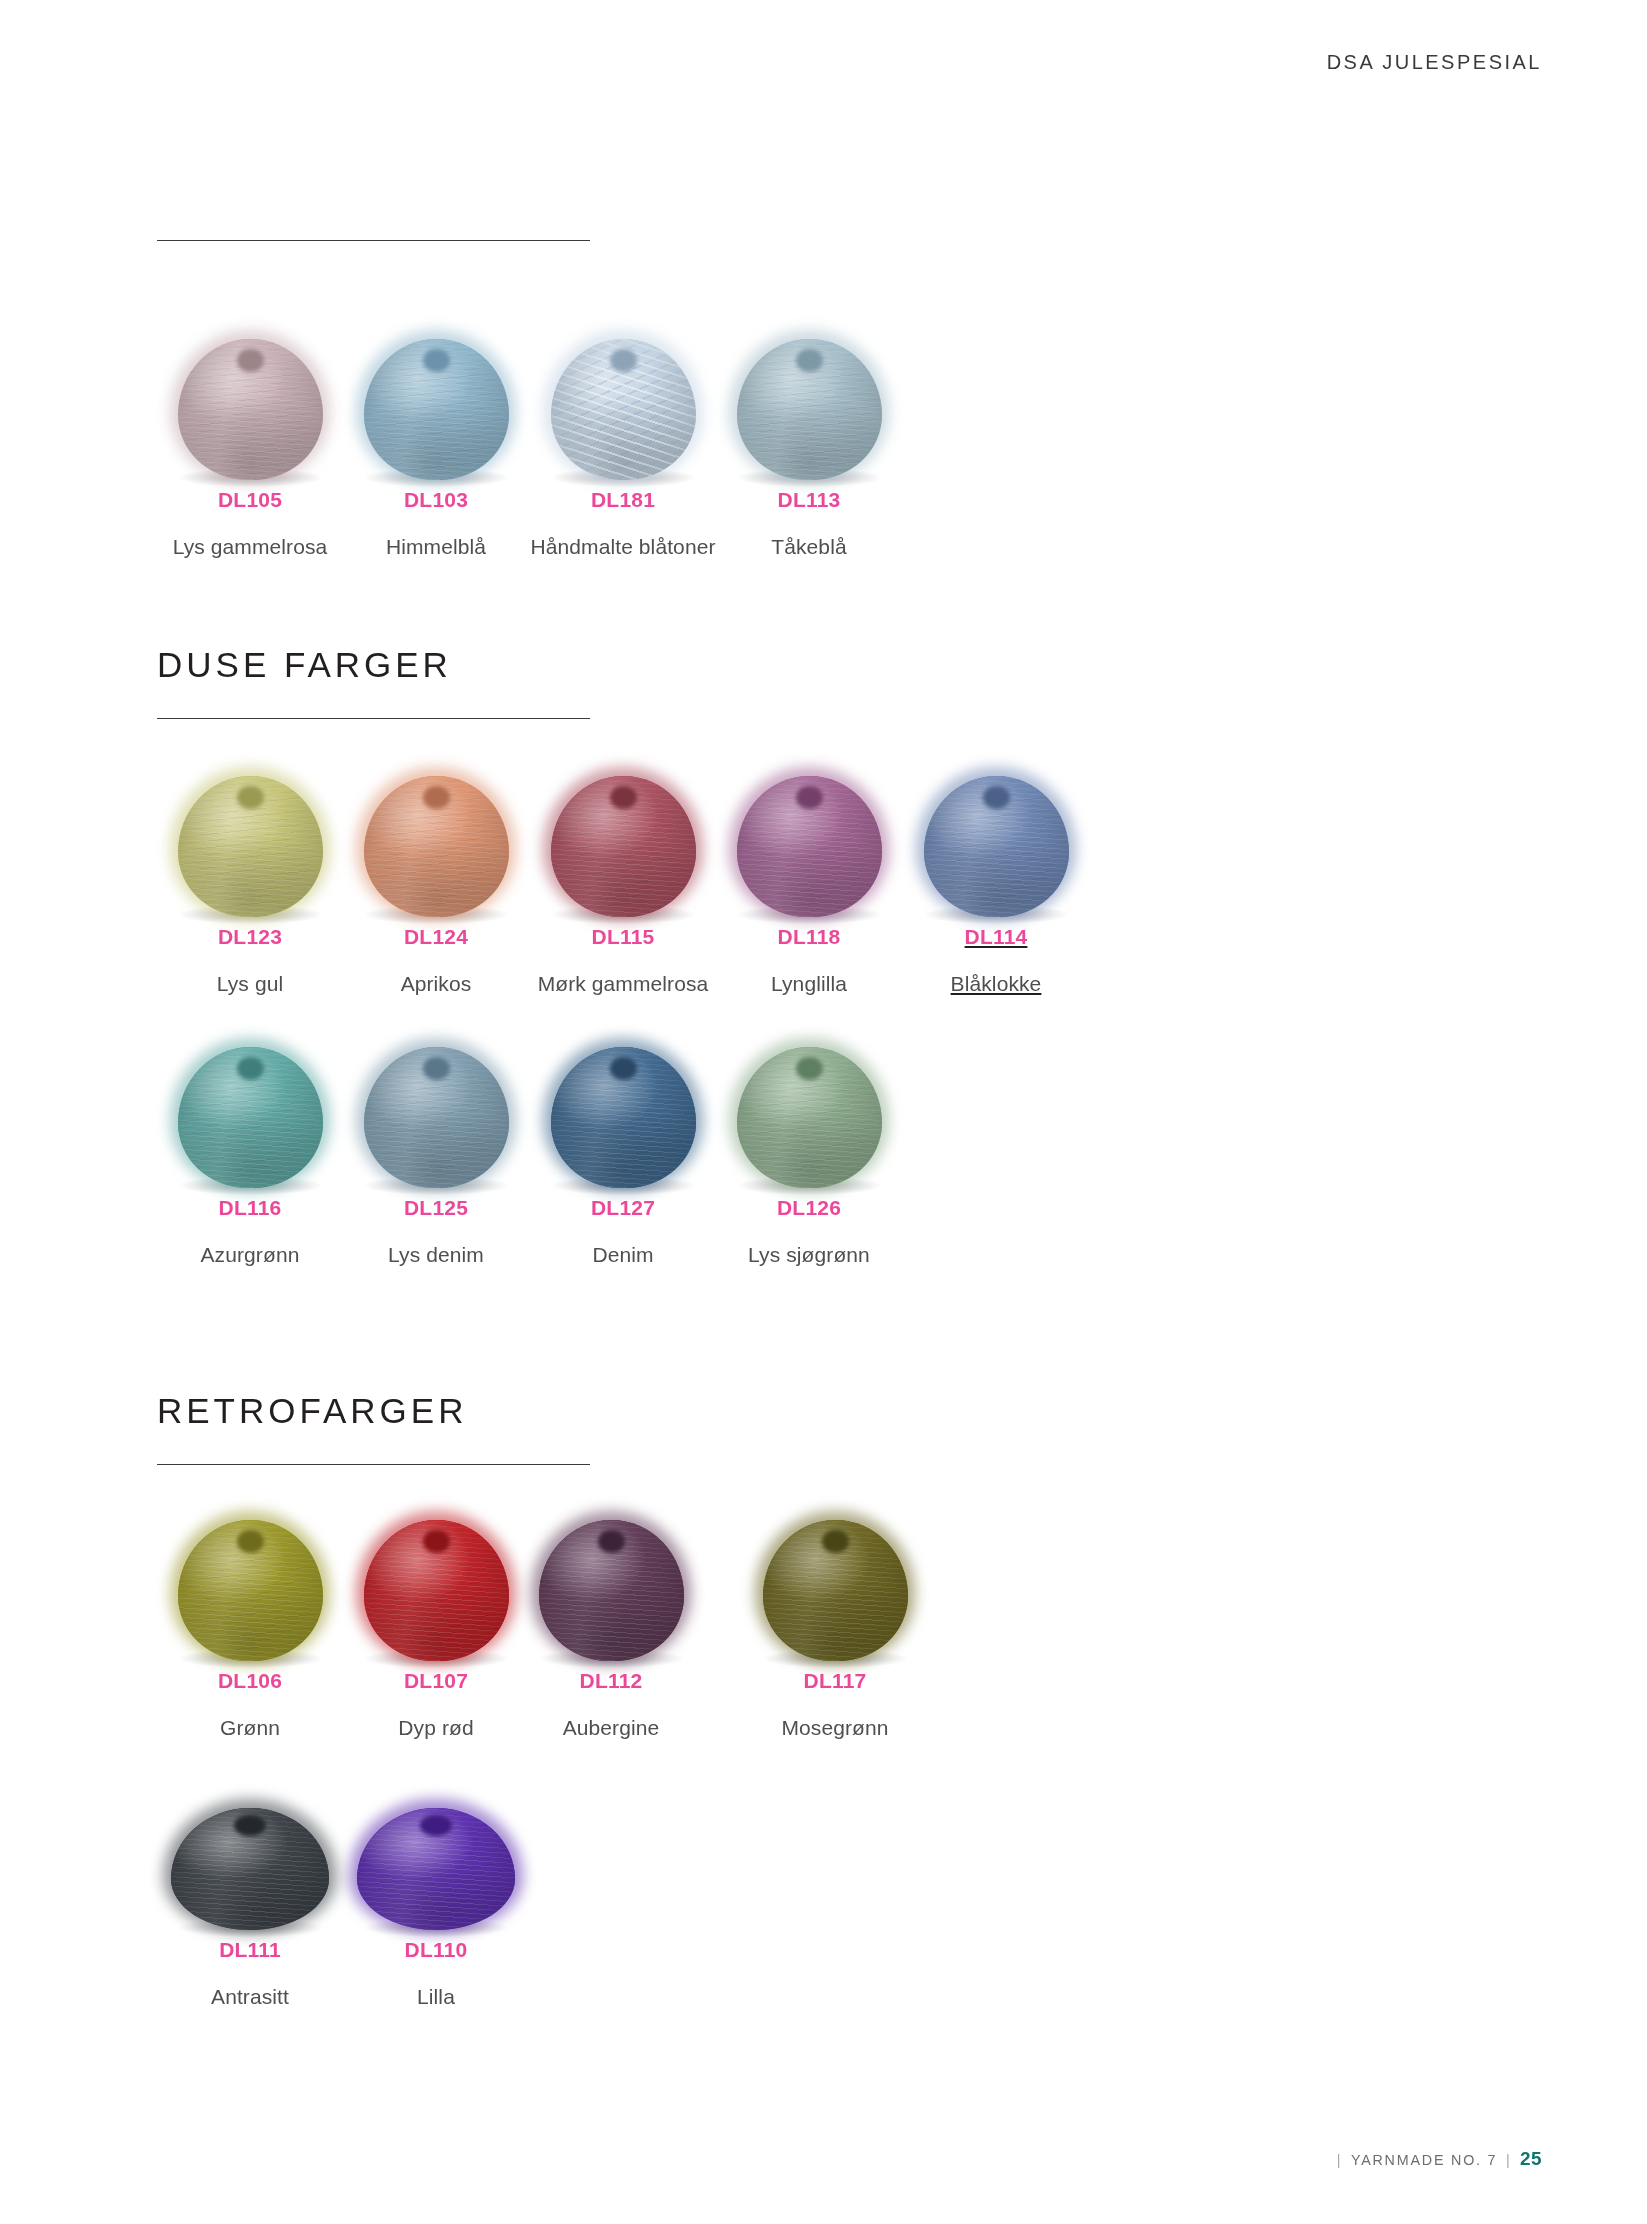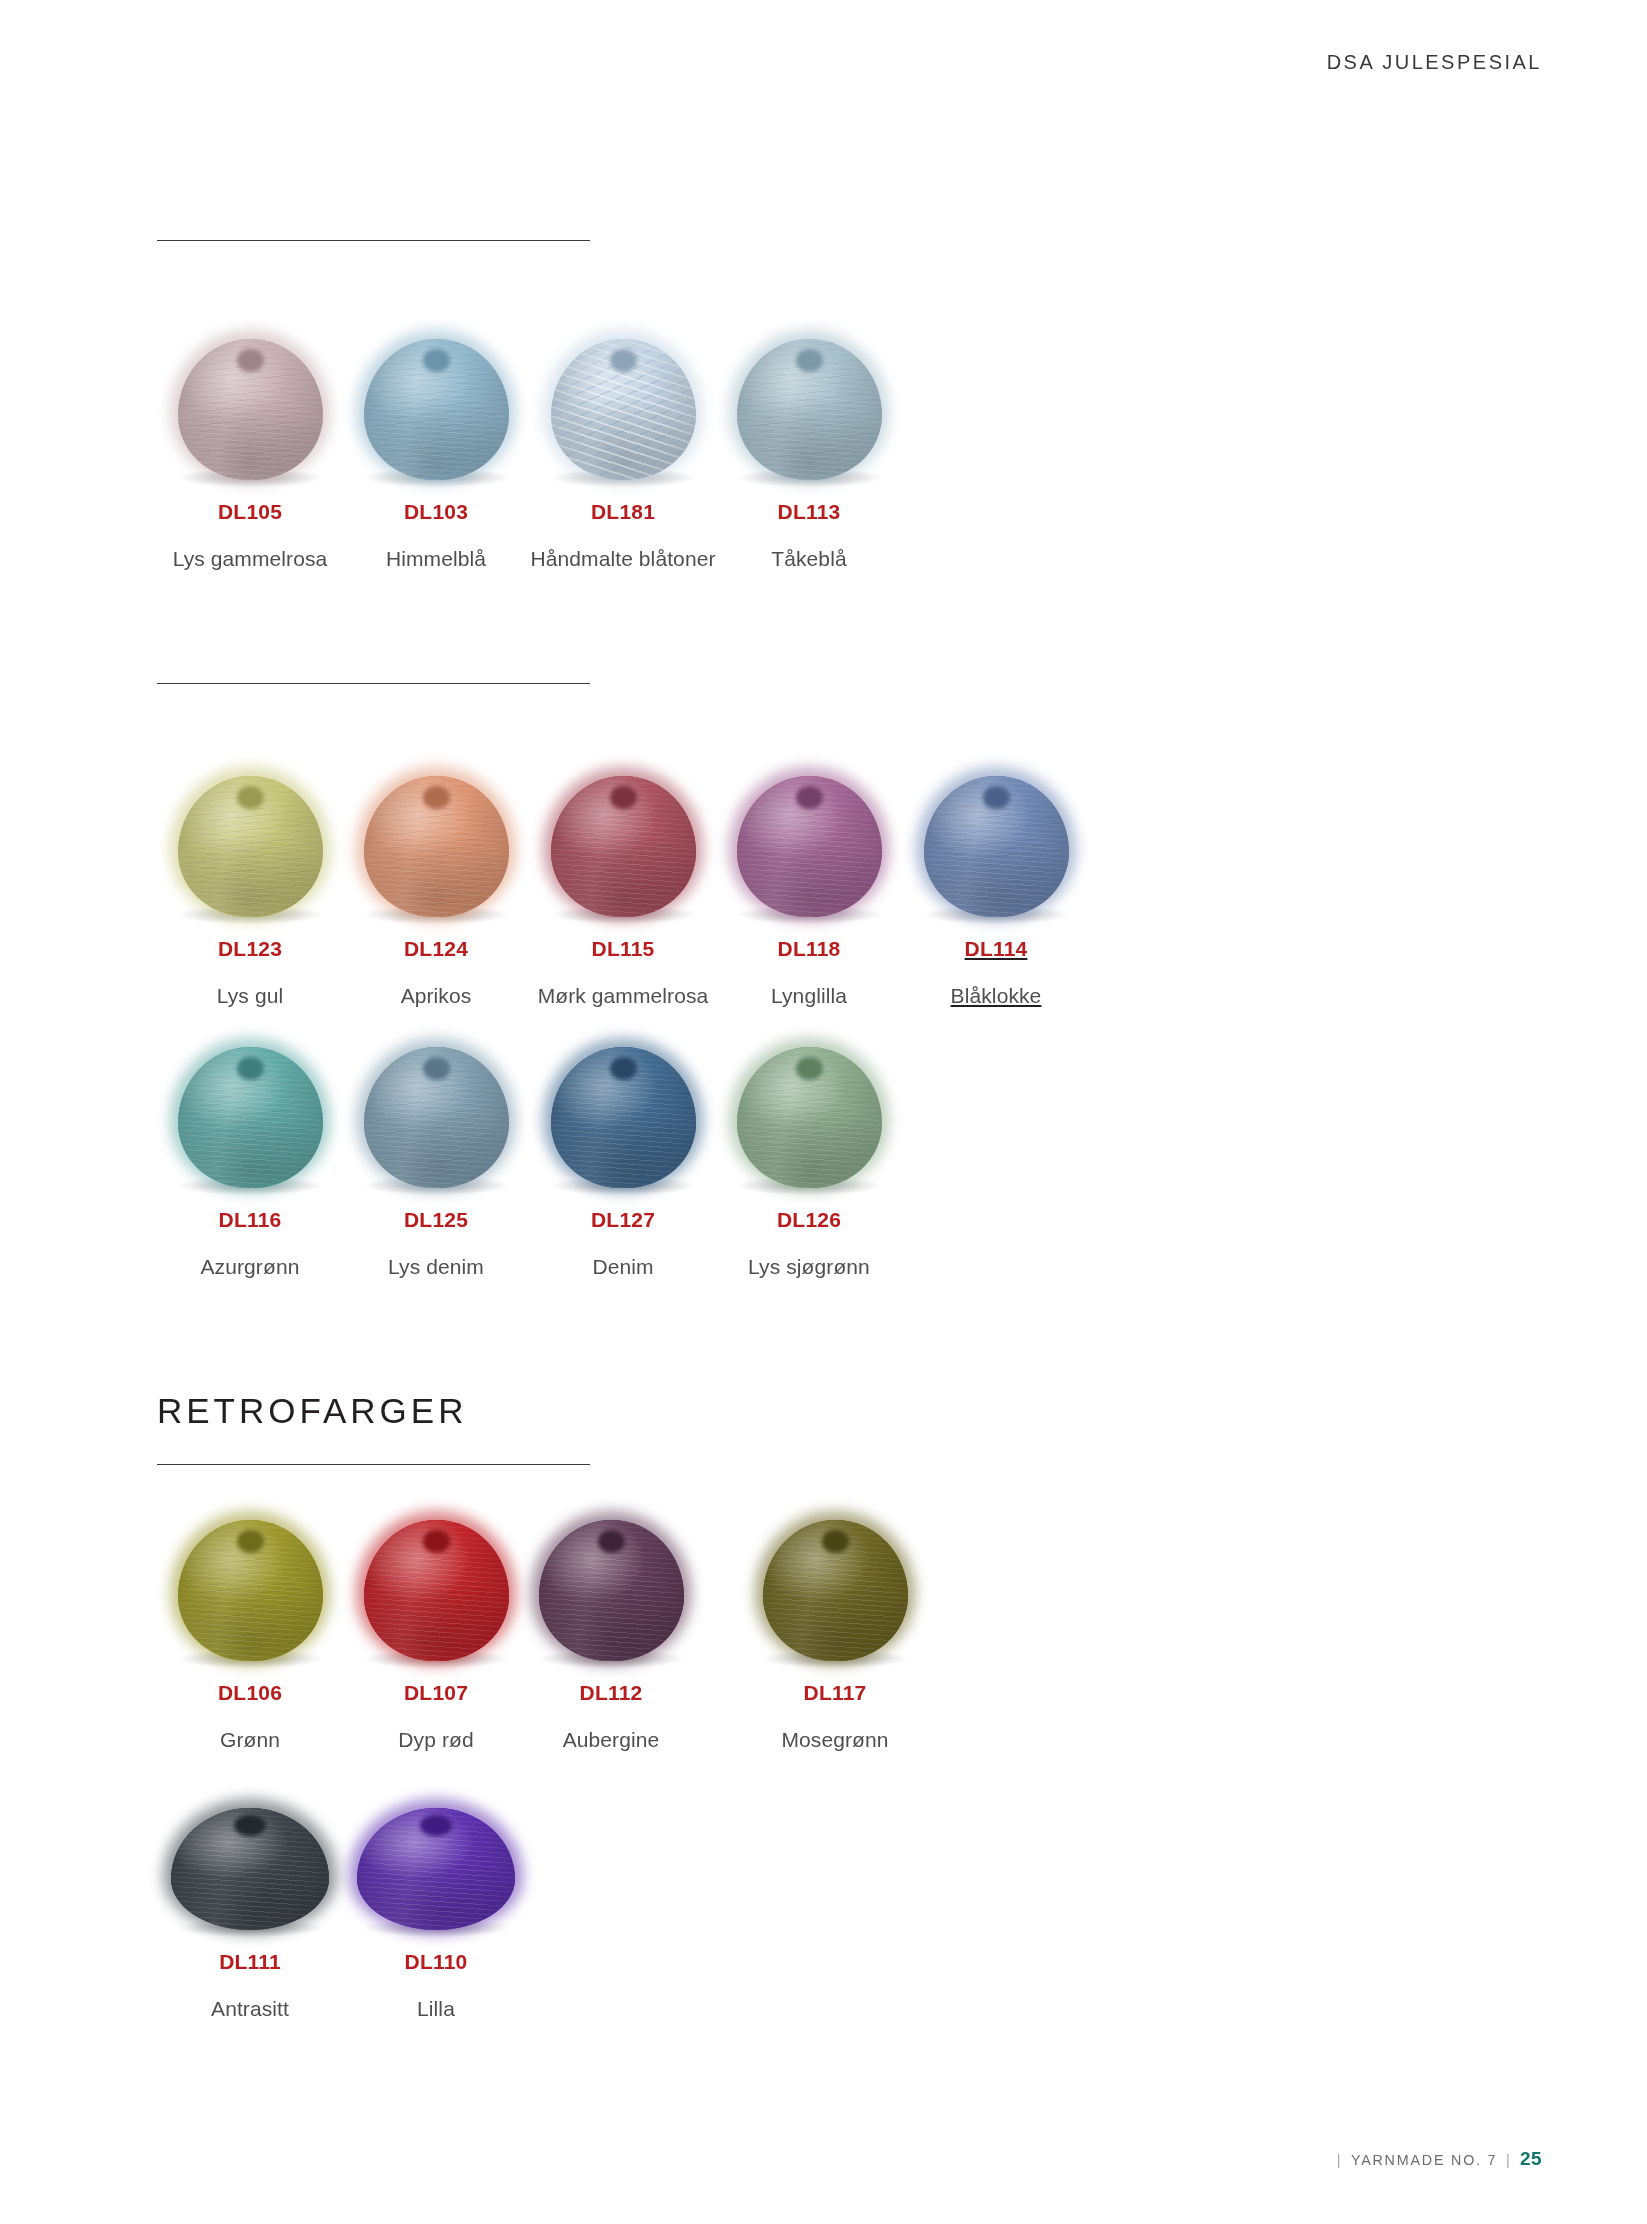--- a/index.html
+++ b/index.html
@@ -184,25 +184,25 @@
     width: 143px;
     height: 19px;
     margin-left: -71px;
     border-radius: 50%;
     background: radial-gradient(ellipse at 50% 50%, rgba(60,60,66,.40), rgba(60,60,66,0) 72%);
     z-index: 0;
   }
 
   
   .code {
-    margin-top: 20px;
+    margin-top: 8px;
     font-size: 21px;
     font-weight: 700;
     letter-spacing: 0.2px;
-    color: #b91c1c;
+    color: #ec4899;
     line-height: 1.15;
   }
 
   .name {
     margin-top: 22px;
     font-size: 21px;
     font-weight: 400;
     color: #4f4f52;
     letter-spacing: 0.1px;
     line-height: 1.2;
@@ -285,20 +285,21 @@
               <div class="ball-body" style="background: rgb(165, 190, 201);"></div>
               <div class="fibres"></div>
               <div class="hole" style="background: rgb(125, 152, 166);"></div>
             </div>
           </div>
           <div class="code">DL113</div>
           <div class="name">Tåkeblå</div>
         </div>
       </div>
       <div class="section" style="top: 647px;">
+        <div class="section-heading">DUSE FARGER</div>
         <div class="section-rule"></div>
       </div>
       <div class="section" style="top: 751px;">
         <div class="swatch" style="left: 0px;">
           <div class="ball-wrap">
             <div class="ball-shadow"></div>
             <div class="ball" style="background: rgb(197, 196, 119);">
               <div class="ball-body" style="background: rgb(197, 196, 119);"></div>
               <div class="fibres"></div>
               <div class="hole" style="background: rgb(154, 154, 82);"></div>

